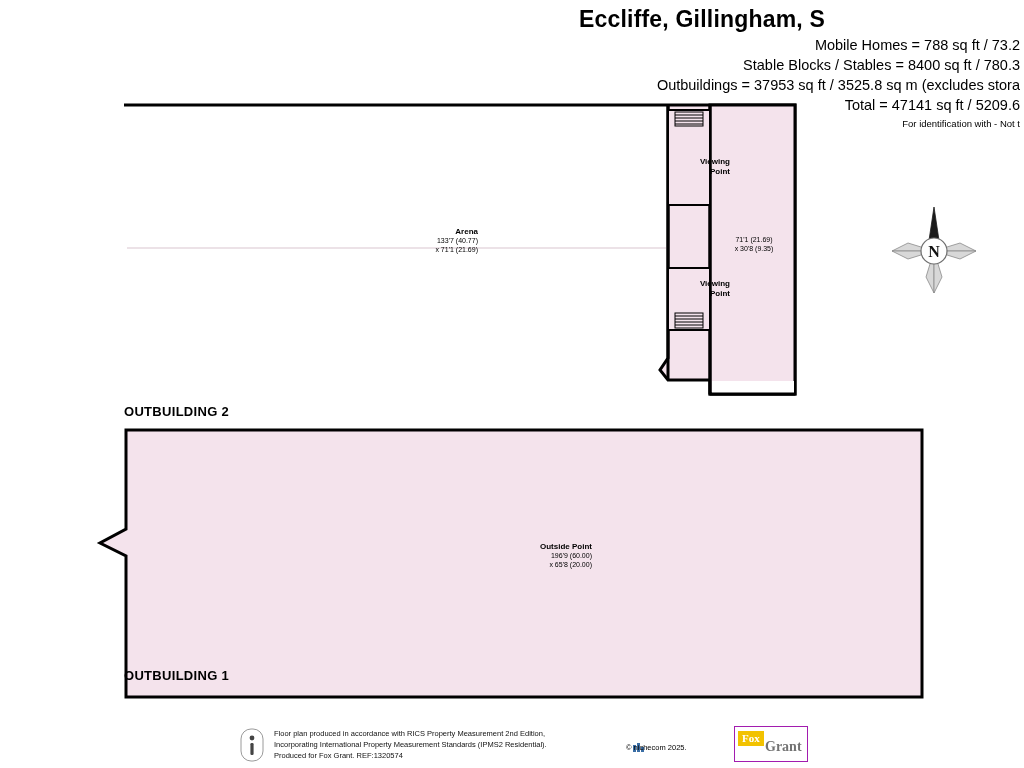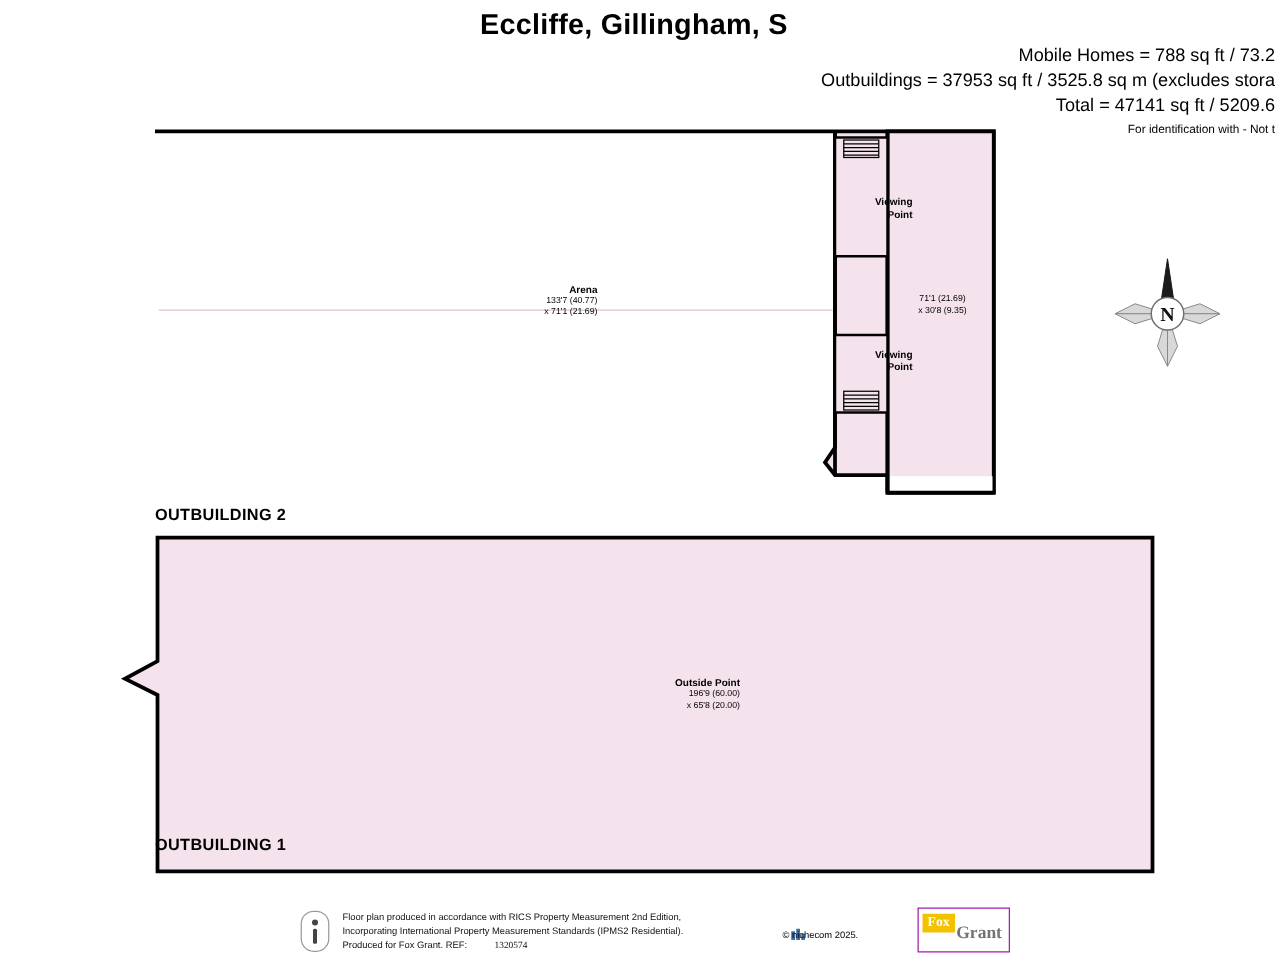--- a/index.html
+++ b/index.html
@@ -26,21 +26,21 @@
     padding-right: 4px;
     box-sizing: border-box;
   }
   .header-title {
     font-size: 23px;
     font-weight: bold;
     letter-spacing: 0.2px;
     margin-top: 6px;
     white-space: nowrap;
     overflow: hidden;
-    text-align: left;
+    text-align: center;
     padding-right: 0px;
   }
   .header-line {
     font-size: 14.5px;
     margin-top: 4px;
     white-space: nowrap;
     overflow: hidden;
   }
   .header-note {
     font-size: 9.5px;
@@ -108,22 +108,20 @@
   .footer-text {
     position: absolute;
     left: 38px;
     top: 3px;
     font-size: 7.5px;
     line-height: 1.45;
     color: #111;
     white-space: nowrap;
   }
   .footer-ref {
-    margin-left: 22px;
-    font-family: Liberation Serif, serif;
   }
   .footer-copy {
     position: absolute;
     left: 390px;
     top: 17px;
     font-size: 7.5px;
     white-space: nowrap;
   }
   .niche-logo {
     position: absolute;
@@ -168,20 +166,21 @@
     color: #737373;
     font-family: "Liberation Serif", serif;
   }
 </style>
 </head>
 <body>
 
 <div class="header">
   <div class="header-title">Eccliffe, Gillingham, S</div>
   <div class="header-line">Mobile Homes = 788 sq ft / 73.2</div>
+  <div class="header-line">Stable Blocks / Stables = 8400 sq ft / 780.3</div>
   <div class="header-line">Outbuildings = 37953 sq ft / 3525.8 sq m (excludes stora</div>
   <div class="header-line">Total = 47141 sq ft / 5209.6</div>
   <div class="header-note">For identification with - Not t</div>
 </div>
 
 <svg class="plan" viewBox="0 0 1024 768" width="1024" height="768" xmlns="http://www.w3.org/2000/svg">
 
   <g>
 
     <path d="M124,105 L795,105 L795,394 L710,394 L710,380

